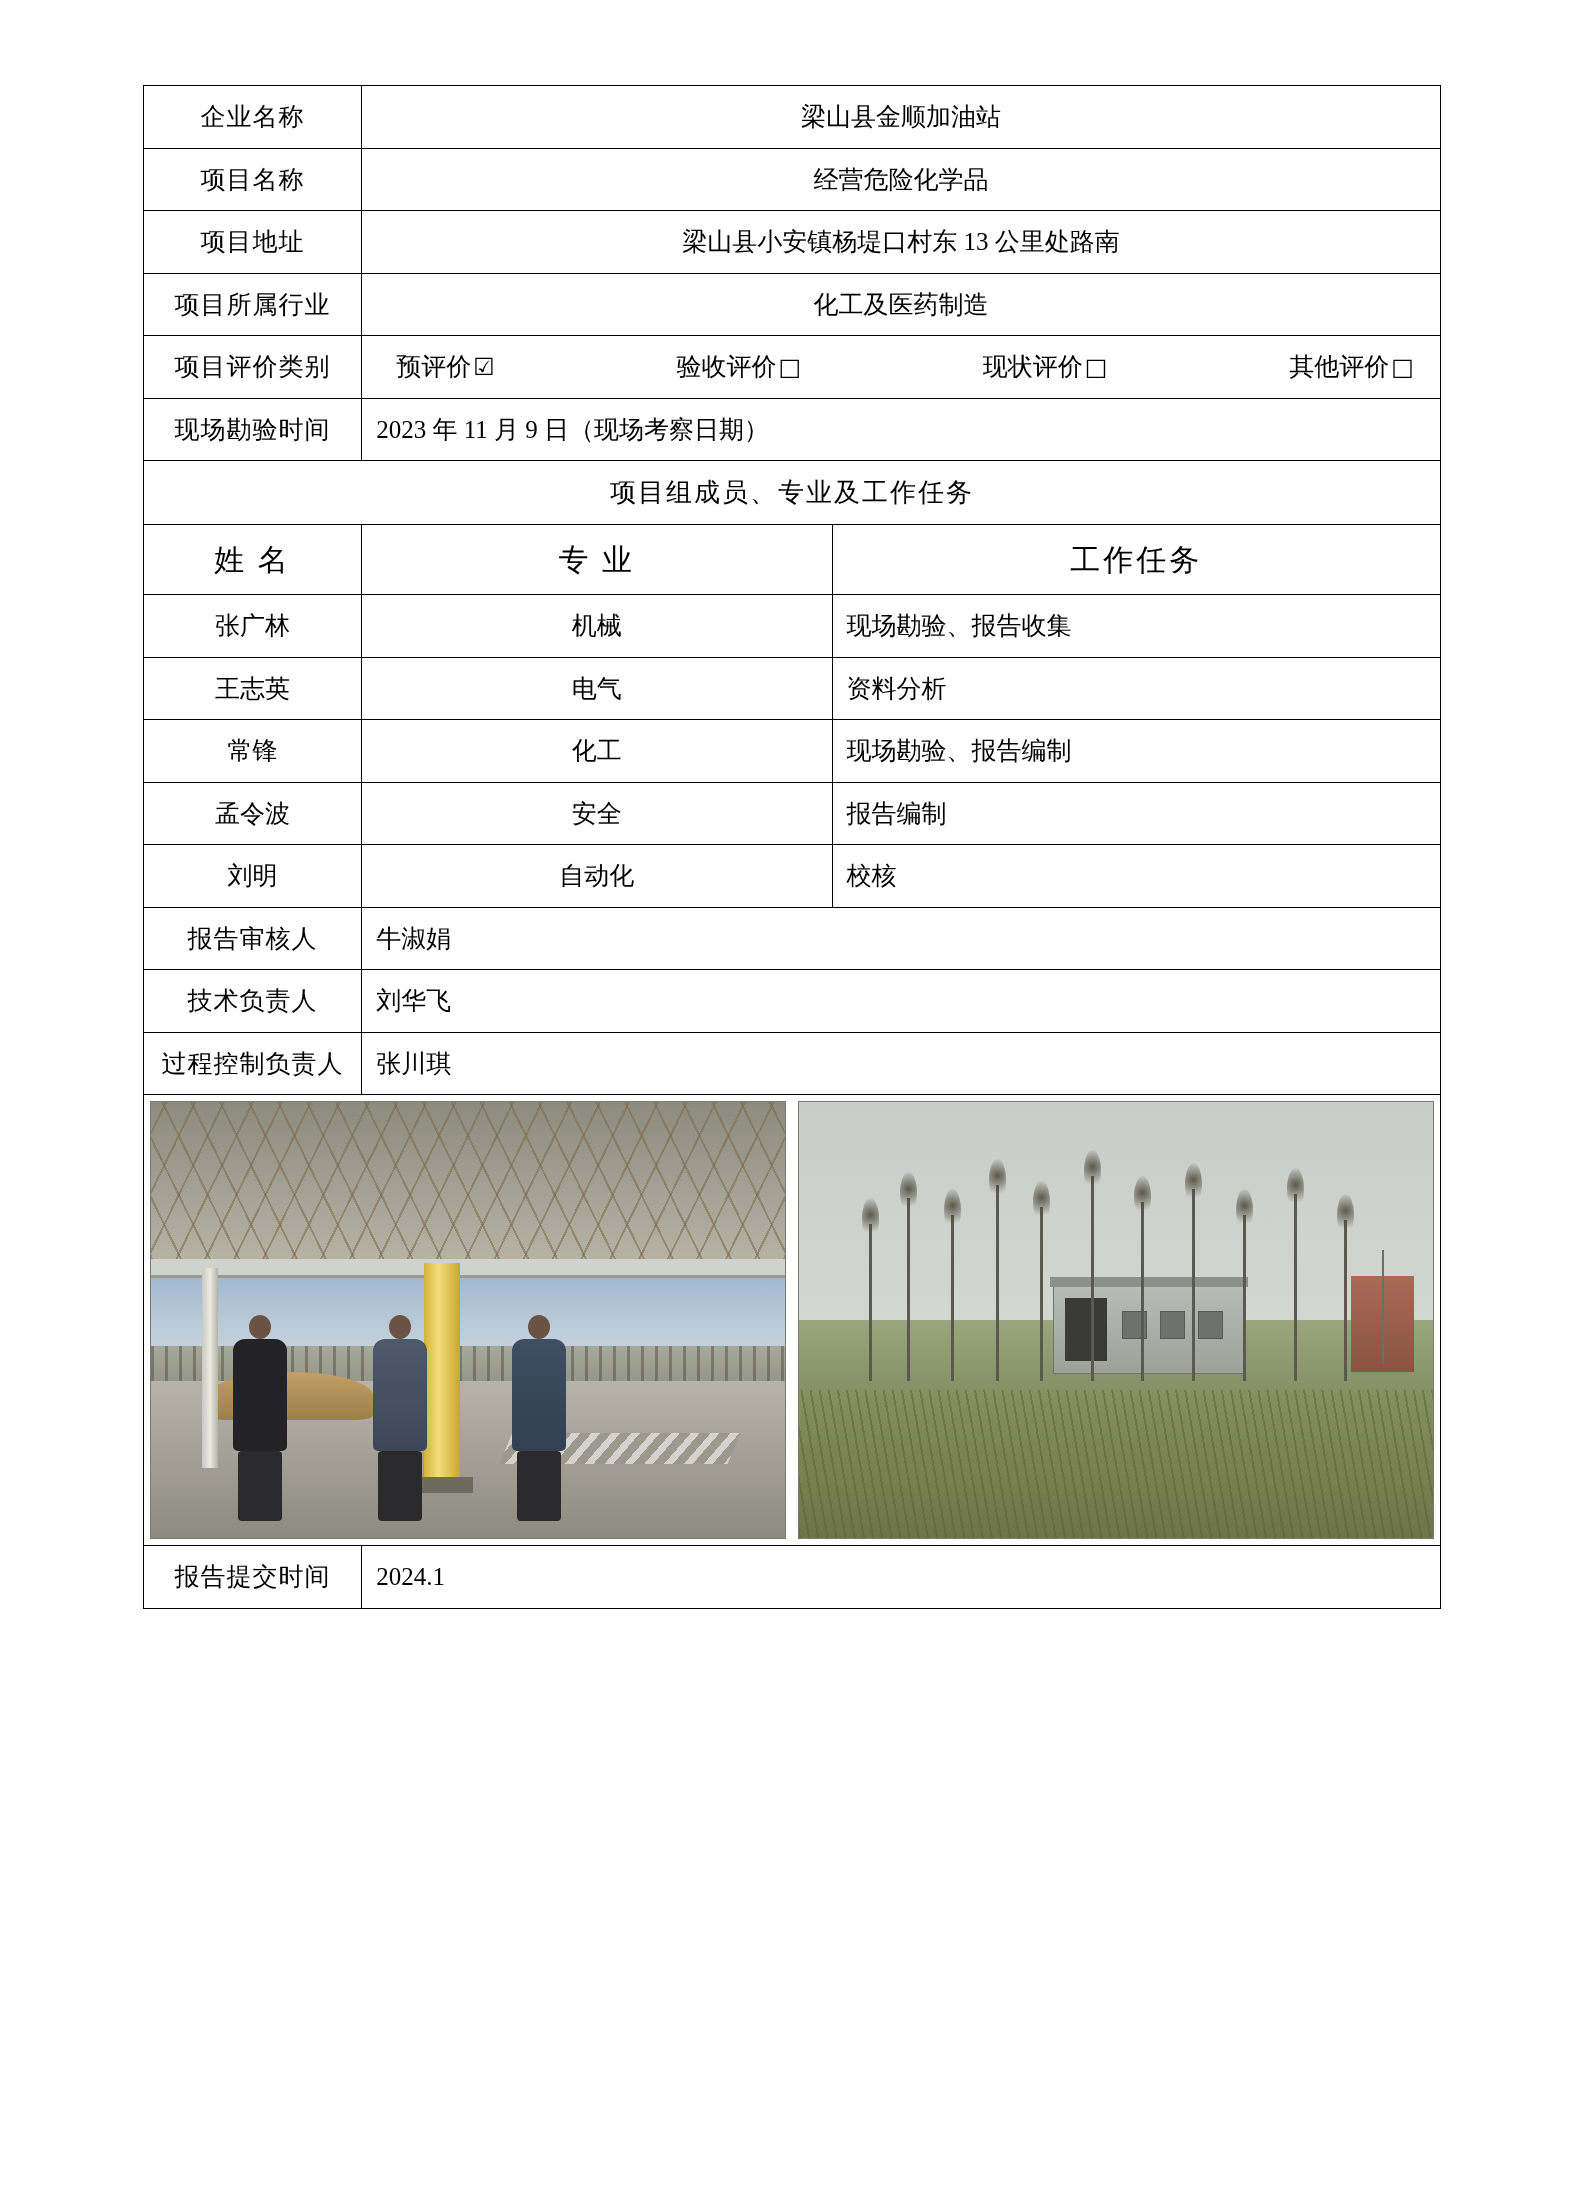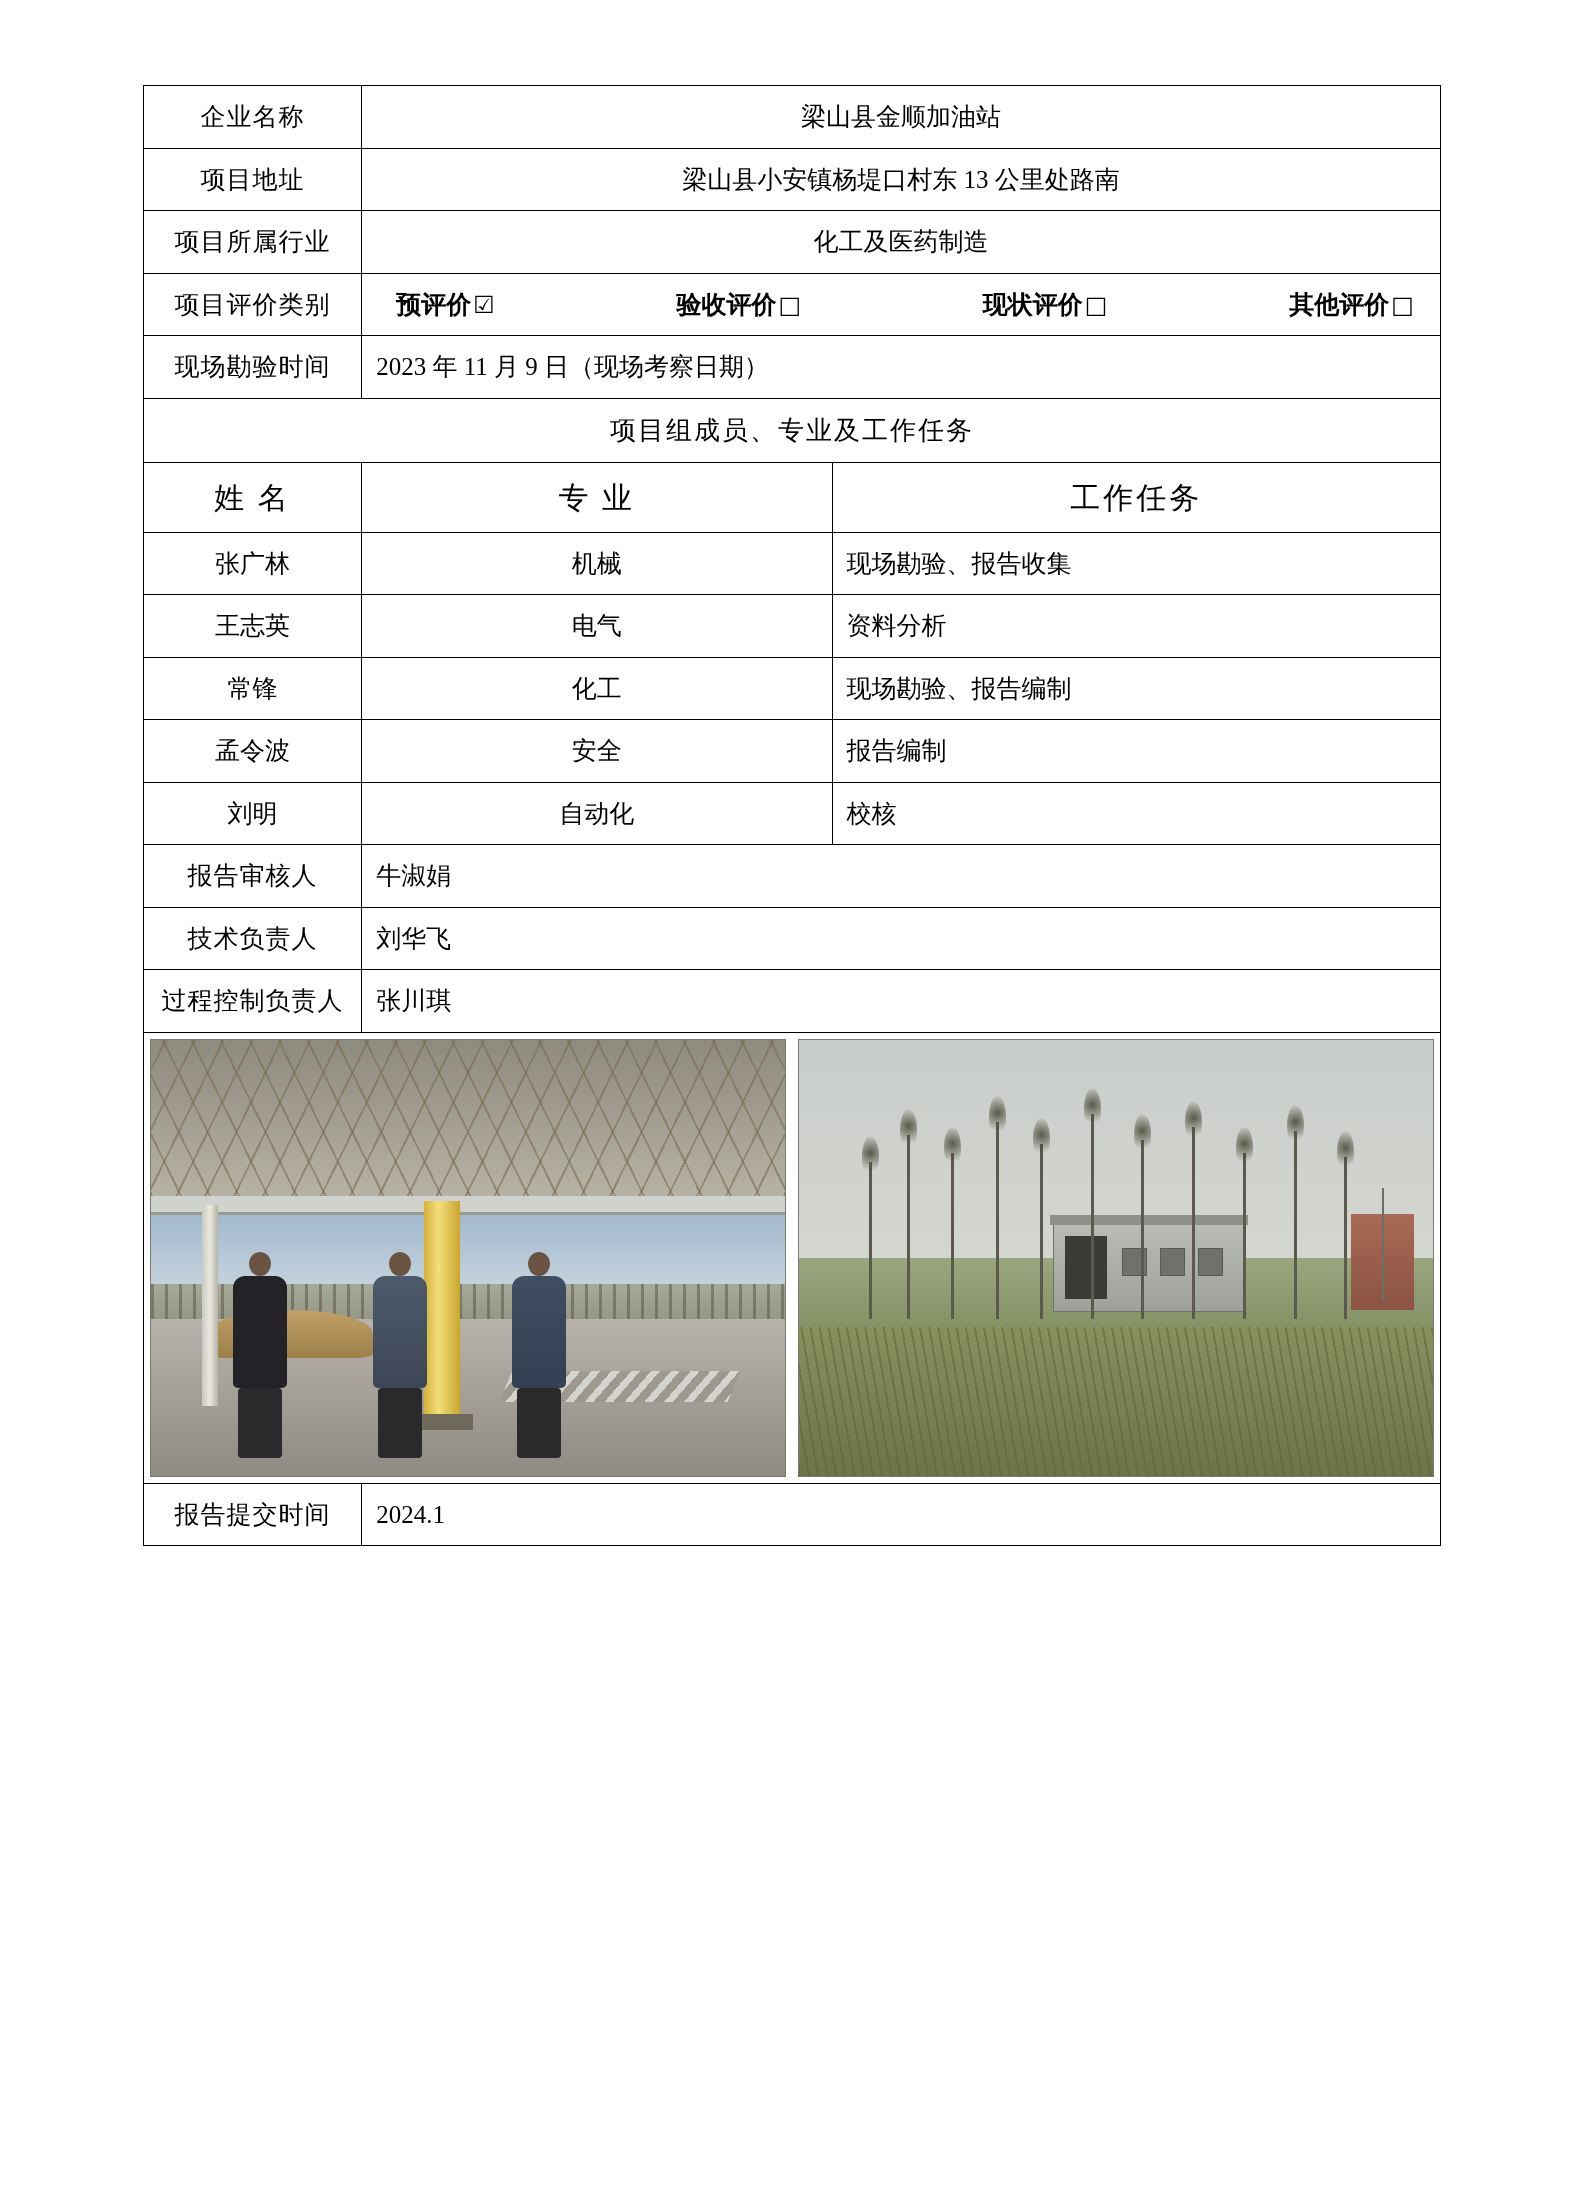--- a/index.html
+++ b/index.html
@@ -51,21 +51,20 @@
     padding: 16px 26px 18px 26px;
     line-height: 1.85;
     font-size: 25px;
   }
   .eval-row {
     display: flex;
     align-items: center;
     justify-content: space-between;
     padding: 10px 26px 10px 34px;
     font-size: 25px;
-    font-weight: bold;
   }
   .eval-item {
     white-space: nowrap;
   }
   .box-glyph {
     font-family: "DejaVu Sans", sans-serif;
     font-size: 24px;
     margin-left: 2px;
   }
   .members-title {
@@ -306,20 +305,28 @@
     <tbody>
         <tr>
       <td class="row-h-tall">
             <div class="cell label-cell">企业名称</div>
           </td>
       <td colspan="4">
             <div class="cell c-center">梁山县金顺加油站</div>
           </td>
     </tr>
 
+    <tr>
+      <td class="row-h-tall">
+            <div class="cell label-cell">项目名称</div>
+          </td>
+      <td colspan="4">
+            <div class="cell c-center">经营危险化学品</div>
+          </td>
+    </tr>
 
     <tr>
       <td class="row-h-tall">
             <div class="cell label-cell">项目地址</div>
           </td>
       <td colspan="4">
             <div class="cell c-center">梁山县小安镇杨堤口村东 13 公里处路南</div>
           </td>
     </tr>
 

